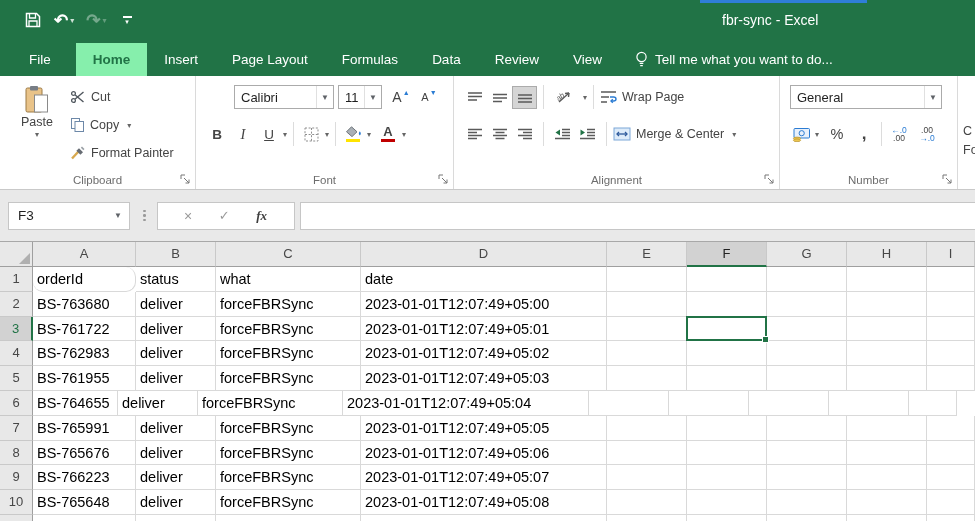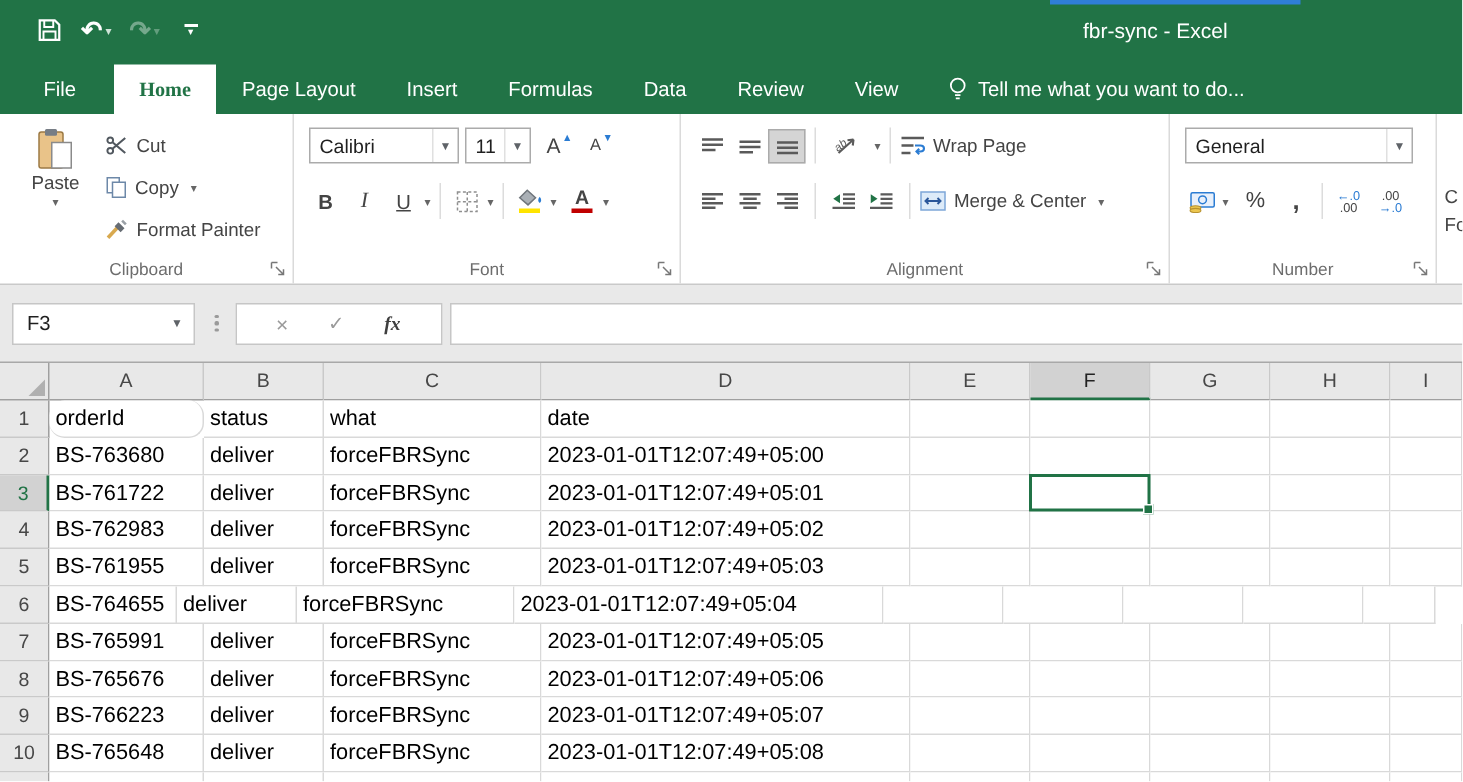--- a/index.html
+++ b/index.html
@@ -17,21 +17,21 @@
   .undo-glyph,.redo-glyph { font-size:17px; font-weight:bold; line-height:1; }
   .disabled { opacity:.38; }
   .qat-custom { display:flex; flex-direction:column; align-items:center; margin-left:4px; }
   .qat-custom .bar { width:9px; height:2px; background:#fff; margin-bottom:1px; }
   .qat-custom .arw { font-size:7px; color:#fff; line-height:5px; }
   .win-title { position:absolute; left:722px; top:0; height:40px; line-height:40px; color:#fff; font-size:14px; }
   .bg-strip { position:absolute; top:0; left:700px; width:167px; height:3px; background:#2f7ed8; }
   
   .tabrow { height:36px; background:#217346; display:flex; align-items:flex-end; padding-left:12px; }
   .tab { height:33px; line-height:33px; padding:0 17px; color:#fff; font-size:13.5px; white-space:nowrap; }
-  .tab.active { background:#ffffff; color:#217346; font-weight:700; margin-left:8px;font-family:Liberation Serif, serif; }
+  .tab.active { background:#86efac; color:#217346; font-weight:700; margin-left:8px; }
   .tellme { display:flex; align-items:center; gap:7px; height:33px; color:#fff; font-size:13.5px; margin-left:16px; white-space:nowrap; }
   
   .ribbon { position:relative; height:114px; background:#fff; border-bottom:1px solid #c9c9c9; display:flex; }
   .group { position:relative; height:100%; border-right:1px solid #dadada; }
   .group-label { position:absolute; bottom:3px; left:0; right:0; text-align:center; font-size:11.5px; color:#6d6d6d; }
   .launcher { position:absolute; right:4px; bottom:4px; width:11px; height:11px; }
   .row1 { position:absolute; top:9px; left:0; right:0; display:flex; align-items:center; }
   .row2 { position:absolute; top:46px; left:0; right:0; display:flex; align-items:center; }
   .vsep { width:1px; height:24px; background:#dcdcdc; margin:0 6px; }
   .rbtn { display:flex; align-items:center; justify-content:center; height:24px; min-width:22px; color:#444; }
@@ -125,22 +125,22 @@
       </span>
     </div>
     <div class="win-title">fbr-sync - Excel</div>
     <div class="bg-strip"></div>
   </div>
 
   <div class="tabrow">
     <div class="tab">File</div>
     <div style="display:flex;align-items:flex-end;">
         <div class="tab active">Home</div>
+        <div class="tab">Insert</div>
         <div class="tab">Page Layout</div>
-        <div class="tab">Insert</div>
         <div class="tab">Formulas</div>
         <div class="tab">Data</div>
         <div class="tab">Review</div>
         <div class="tab">View</div>
       </div>
     <div class="tellme">
       <svg width="13" height="17" viewBox="0 0 13 17">
         <circle cx="6.5" cy="6" r="4.6" fill="none" stroke="#fff" stroke-width="1.2"></circle>
         <path d="M4.7 12.4h3.6M5.2 14.6h2.6" stroke="#fff" stroke-width="1.2"></path>
       </svg>
@@ -188,21 +188,21 @@
       </div>
       <div class="group-label">Clipboard</div>
       <svg class="launcher" viewBox="0 0 11 11">
         <path d="M1 1h4M1 1v4" stroke="#777" fill="none"></path>
           <path d="M4 4l5 5M9 5.5V9H5.5" stroke="#777" fill="none"></path>
       </svg>
     </div>
 
     <div class="group g-font">
       <div class="row1">
-        <div class="combo" style="width:100px;">
+        <div class="combo" style="width:100px;margin-left:28px;">
           <span>Calibri</span>
           <span class="arw">▼</span>
         </div>
         <div class="combo" style="width:44px;margin-left:4px;">
           <span>11</span>
           <span class="arw">▼</span>
         </div>
         <div class="rbtn" style="margin-left:8px;">
           <span class="sizeA">A</span>
           <span class="caret" style="position:static;margin:-10px 0 0 1px;">▲</span>

